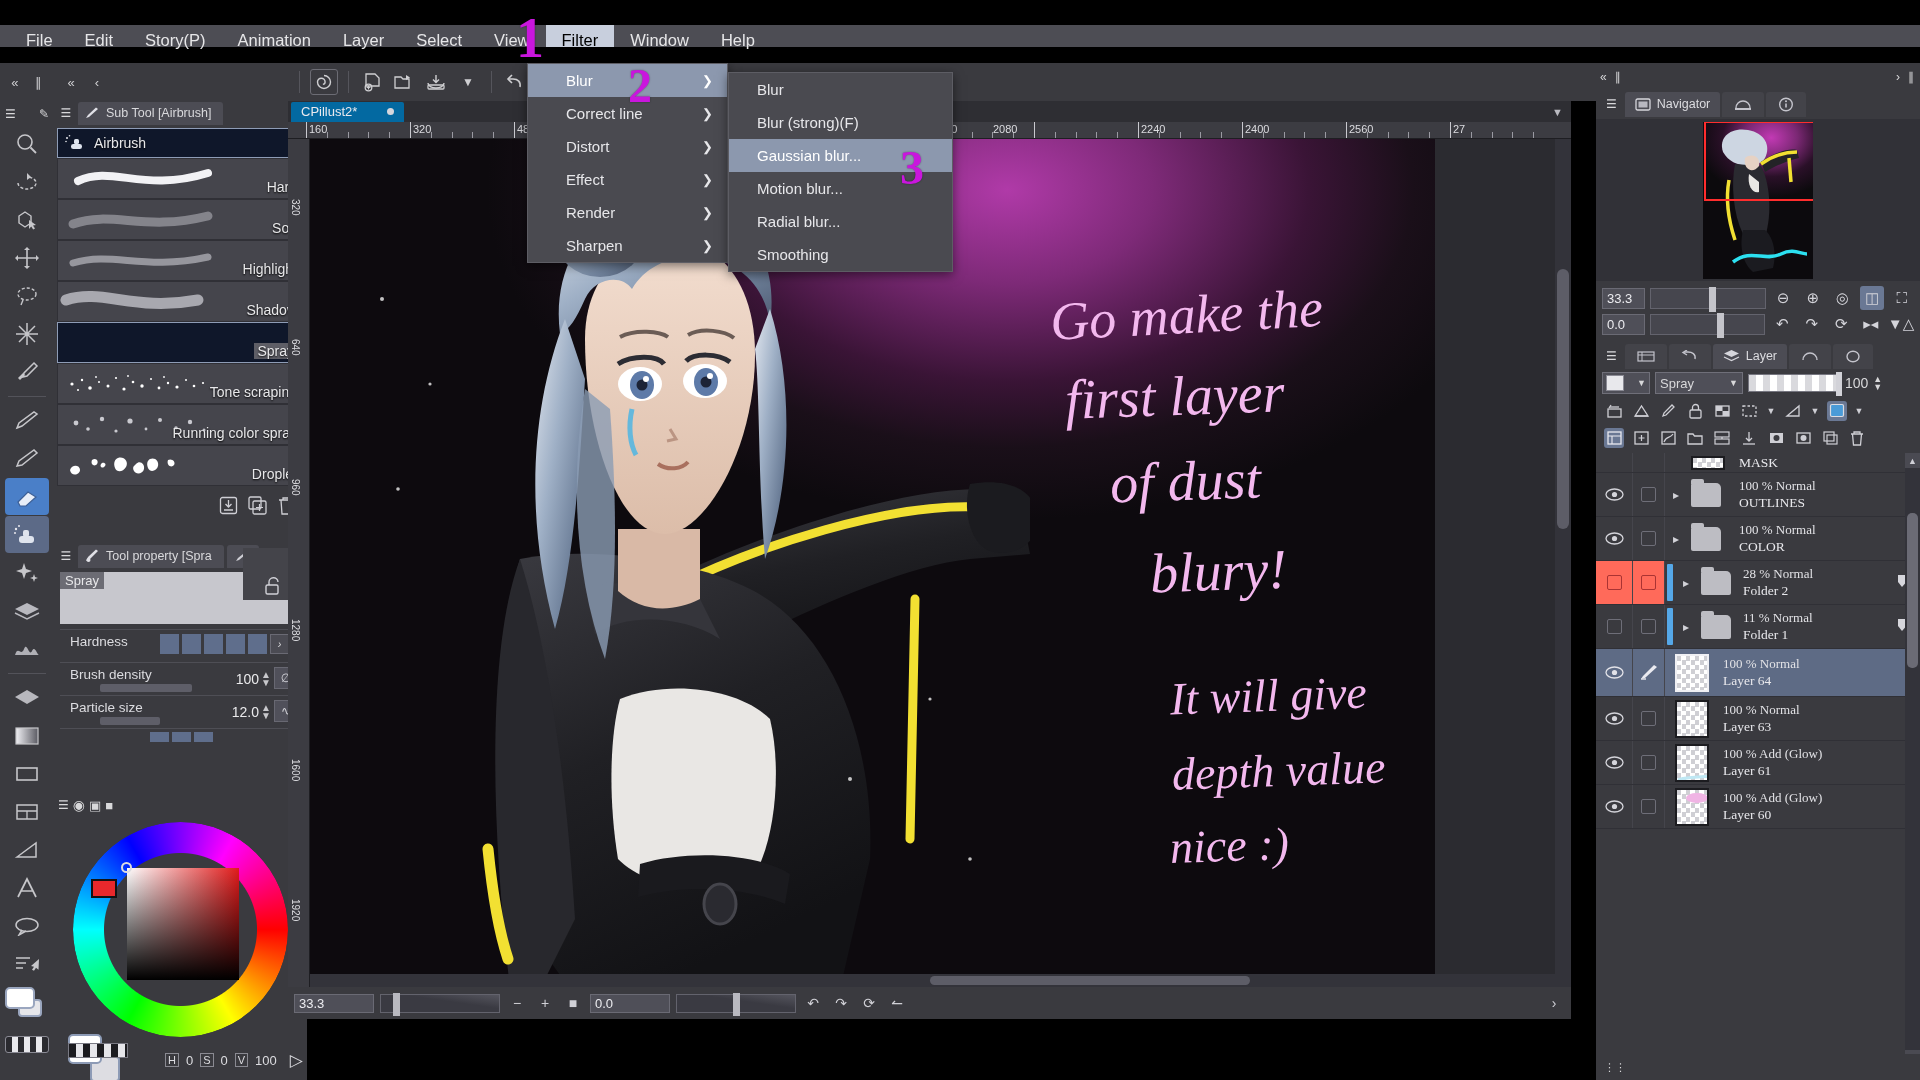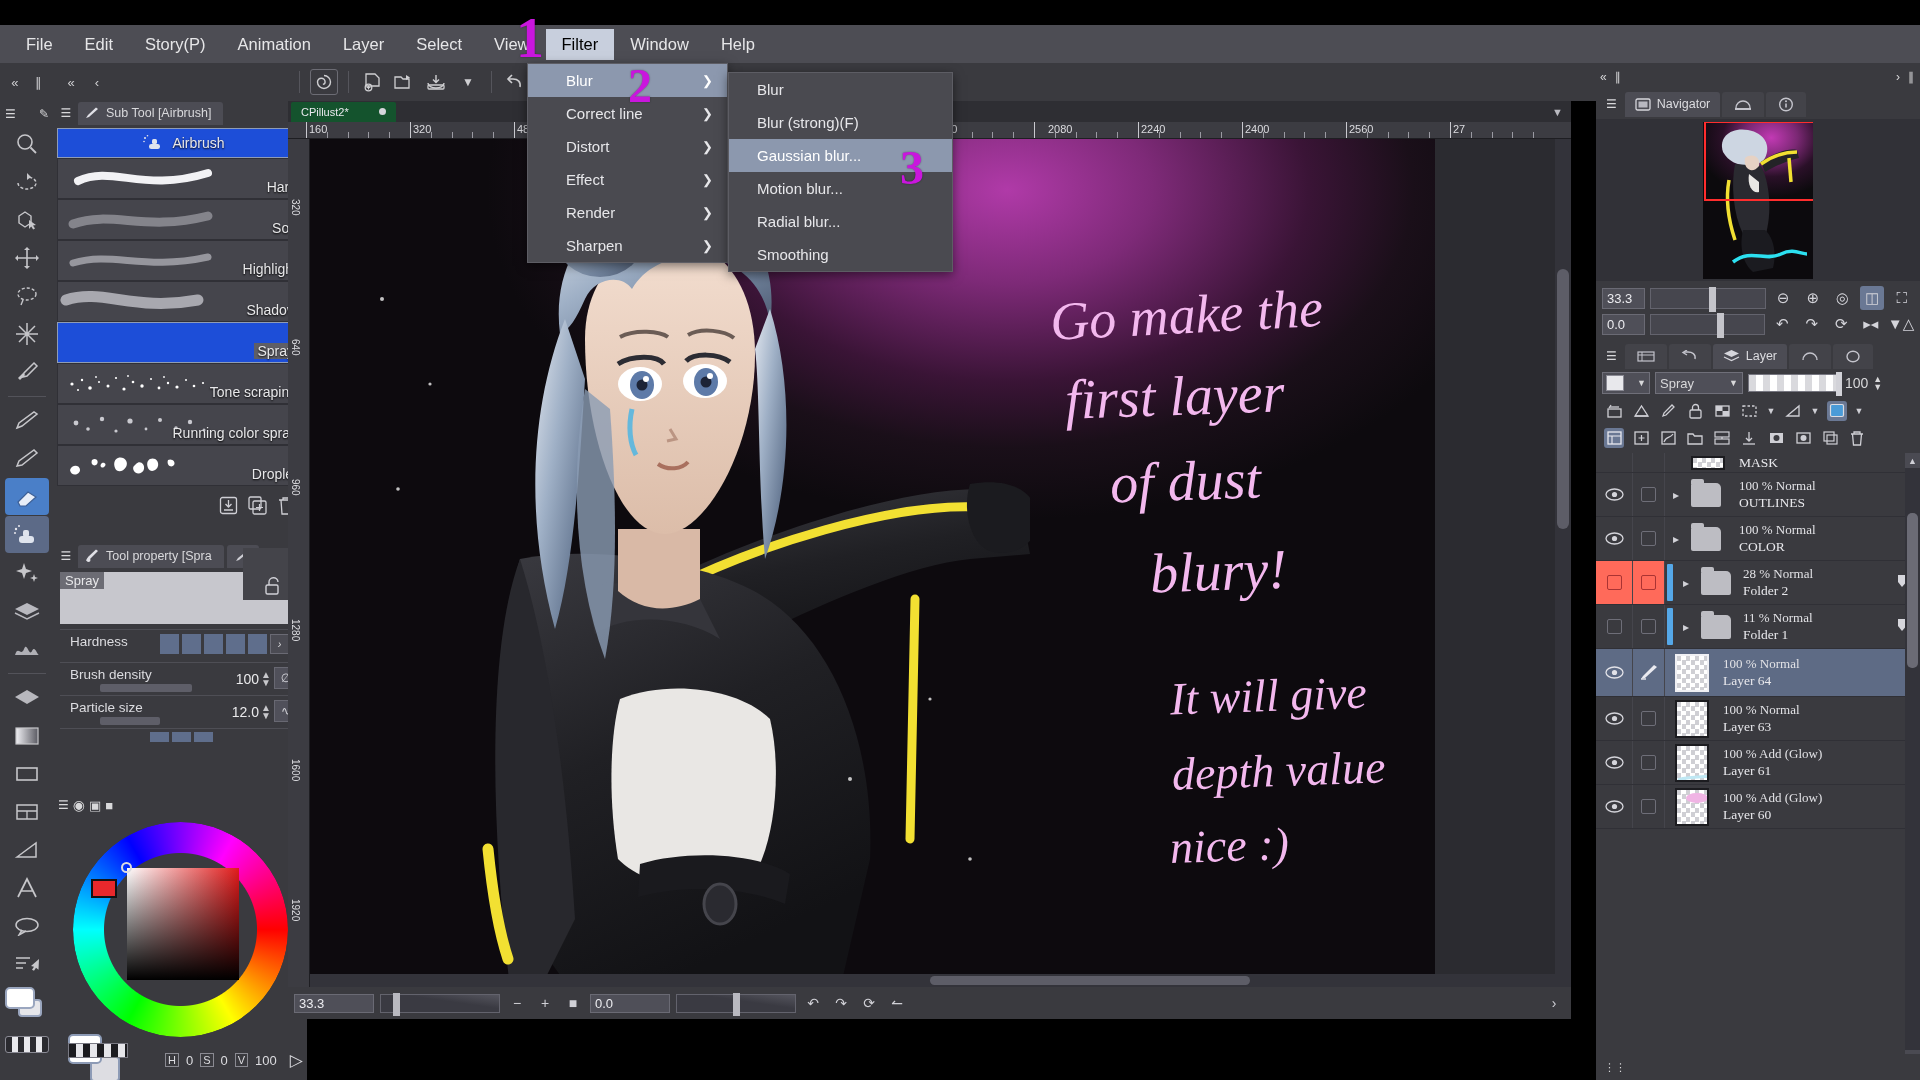--- a/index.html
+++ b/index.html
@@ -5,22 +5,22 @@
   * { box-sizing: border-box; margin:0; padding:0; }
   html,body{ width:1920px; height:1080px; overflow:hidden; background:#000; }
   body{ font-family:"Liberation Sans", sans-serif; color:#d8d8da; font-size:13px; }
 
   #app { position:relative; width:1920px; height:1080px; background:#000; }
 
   
   .top-black{ position:absolute; left:0; top:0; width:1920px; height:25px; background:#000; }
 
   
-  .menubar{ position:absolute; left:0; top:25px; width:1920px; height:38px;
-            background:#4d4d54; display:flex; align-items:center; padding-left:10px; }
+  .menubar{ position:absolute; left:0; top:25px; width:1920px; height:22px;
+            background:#4d4d54; display:flex; padding-left:10px; }
   .menu-item{ padding:6px 16px; font-size:16.5px; color:#e6e6e8; white-space:nowrap; }
   .menu-item.active{ background:#c8cfdd; color:#000000; }
 
   
   .toolbar{ position:absolute; left:0; top:63px; width:1920px; height:38px; background:#3a3a3f;
             display:flex; align-items:center; }
   .tb-chunk{ display:flex; align-items:center; gap:6px; padding:0 7px; }
   .tb-ic{ width:26px; height:26px; display:flex; align-items:center; justify-content:center;
           color:#cfcfd2; }
   .tb-sep{ width:1px; height:22px; background:#55555c; margin:0 3px; }
@@ -41,21 +41,21 @@
   
   .subtool{ position:absolute; left:54px; top:101px; width:253px; height:443px; background:#3a3a3f; }
   .pnl-tabs{ height:24px; display:flex; align-items:center; background:#3a3a3f; }
   .pnl-burger{ width:24px; height:22px; display:flex; align-items:center; justify-content:center; }
   .pnl-tab{ height:23px; background:#4c4c54; display:flex; align-items:center; gap:6px;
             padding:0 12px 0 6px; border-top-left-radius:3px; border-top-right-radius:3px;
             font-size:12.5px; color:#d9d9dc; }
   .st-list{ margin:3px; }
   .st-row{ height:41px; background:#45454c; border:1px solid #303036; position:relative;
            display:flex; align-items:center; }
-  .st-row.sel{ background:#1d4ed8; border:1px solid #8e9cb6;justify-content:center; }
+  .st-row.sel{ background:#0f172a; border:1px solid #8e9cb6; }
   .st-row .lbl{ position:absolute; right:6px; bottom:3px; font-size:14px; color:#e8e8ea;
                 text-shadow:0 1px 2px #000; }
   .st-row .lbl.boxed{ background:#5e5e66; padding:0 3px; }
   .st-row.first{ height:30px; }
   .st-row.first .lbl{ position:static; margin-left:8px; font-size:14px; }
   .st-strokebox{ flex:1; height:100%; position:relative; overflow:hidden; }
   .st-toolrow{ height:32px; display:flex; align-items:center; justify-content:flex-end;
                gap:10px; padding-right:12px; background:#3a3a3f; }
 
   
@@ -107,21 +107,21 @@
              border:2px solid #8d9bb6; border-radius:5px;}
   .cp-bottom{ position:absolute; left:0; bottom:8px; width:253px; height:24px;
               display:flex; align-items:center; gap:7px; font-size:13px; color:#dcdce0; }
   .cp-strip{ position:absolute; left:10px; bottom:-8px; width:85px; height:18px;
              background:repeating-linear-gradient(90deg,#1c1c20 0 7px,#e6e6ea 7px 14px);
              border:1px solid #7a7a84; }
 
   
   .canvas-area{ position:absolute; left:288px; top:101px; width:1283px; height:918px; background:#2e2e33; }
   .tabstrip{ height:21px; background:#2e2e33; display:flex; align-items:center; padding-left:3px;}
-  .doctab{ height:20px; background:#14532d; color:#e9e9ee; font-size:11px; padding:0 10px;
+  .doctab{ height:20px; background:#0369a1; color:#e9e9ee; font-size:13px; padding:0 10px;
            display:flex; align-items:center; gap:30px; border-top-left-radius:2px; border-top-right-radius:2px;}
   .doctab .dot{ width:7px; height:7px; border-radius:50%; background:#d6d6dc; }
   .tabstrip .chev{ margin-left:auto; padding-right:8px; color:#b9b9c0; font-size:11px;}
   .ruler-h{ height:17px; background:#3c3c42; position:relative; overflow:hidden;
             border-bottom:1px solid #1e1e22; }
   .ruler-v{ position:absolute; left:0; top:38px; width:22px; bottom:32px; background:#3c3c42;
             overflow:hidden; border-right:1px solid #1e1e22;}
   .rtick{ position:absolute; top:0; height:17px; border-left:1px solid #c9c9cf; }
   .rlab{ position:absolute; top:1px; font-size:11px; color:#dcdce0; font-family:"Liberation Sans",sans-serif;}
   .rtick-s{ position:absolute; top:10px; height:7px; border-left:1px solid #9a9aa2;}
@@ -763,21 +763,21 @@
         <div class="rtick-s" style="left: 579.6px;"></div>
         <div class="rtick-s" style="left: 600.4px;"></div>
         <div class="rtick-s" style="left: 621.2px;"></div>
         <div class="rtick" style="left: 642px;"></div>
         <div class="rlab" style="left: 645px;">1920</div>
         <div class="rtick-s" style="left: 662.8px;"></div>
         <div class="rtick-s" style="left: 683.6px;"></div>
         <div class="rtick-s" style="left: 704.4px;"></div>
         <div class="rtick-s" style="left: 725.2px;"></div>
         <div class="rtick" style="left: 746px;"></div>
-        <div class="rlab" style="left: 760px;">2080</div>
+        <div class="rlab" style="left: 705px;">2080</div>
         <div class="rtick-s" style="left: 766.8px;"></div>
         <div class="rtick-s" style="left: 787.6px;"></div>
         <div class="rtick-s" style="left: 808.4px;"></div>
         <div class="rtick-s" style="left: 829.2px;"></div>
         <div class="rtick" style="left: 850px;"></div>
         <div class="rlab" style="left: 853px;">2240</div>
         <div class="rtick-s" style="left: 870.8px;"></div>
         <div class="rtick-s" style="left: 891.6px;"></div>
         <div class="rtick-s" style="left: 912.4px;"></div>
         <div class="rtick-s" style="left: 933.2px;"></div>

